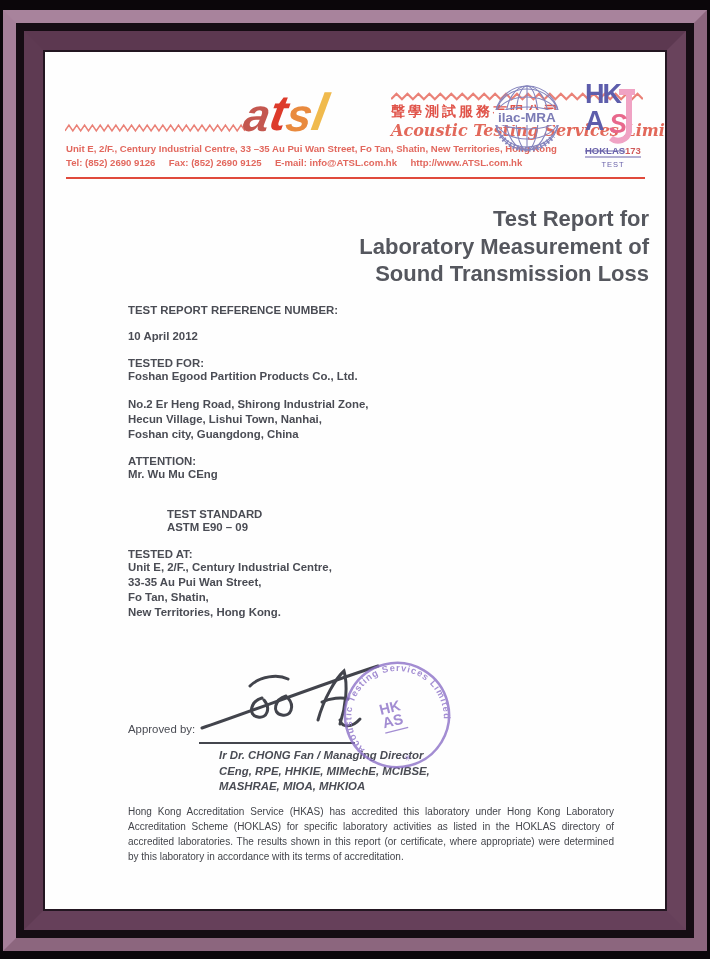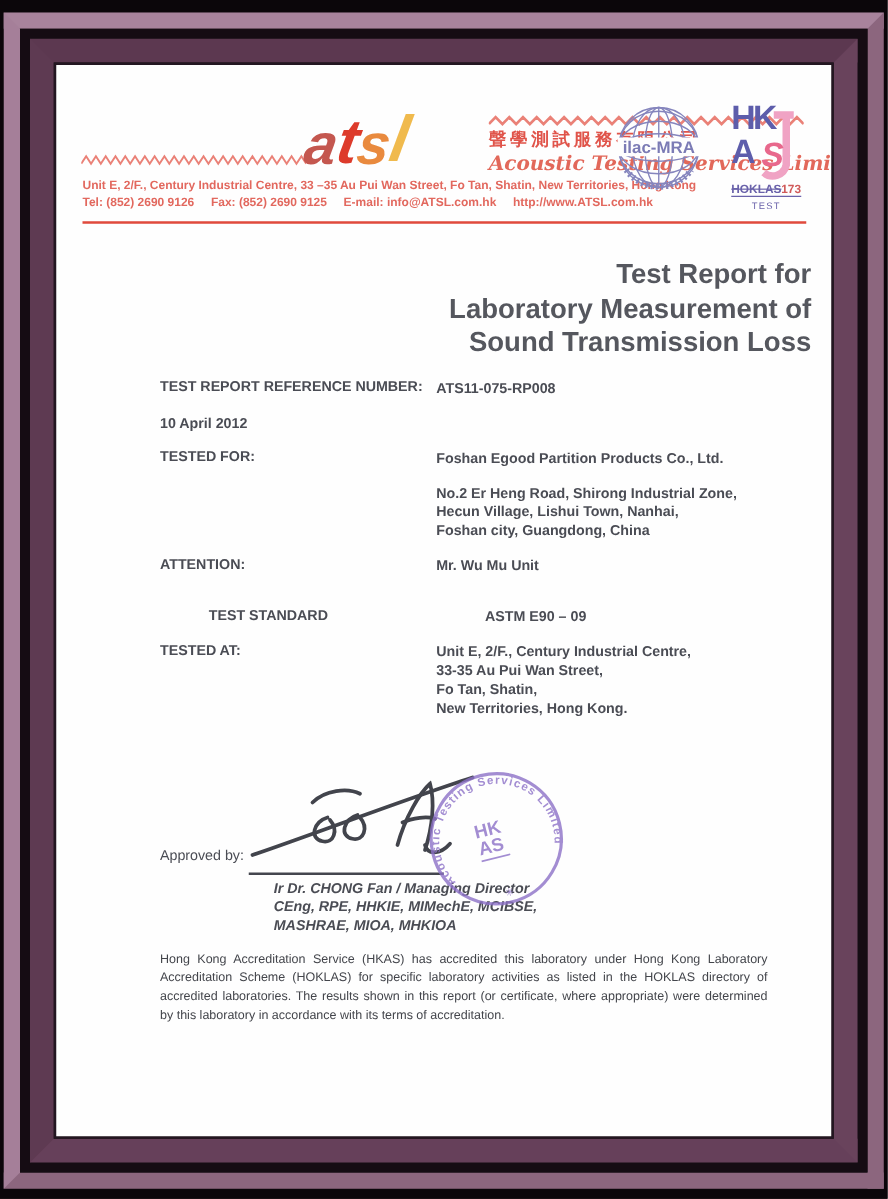--- a/index.html
+++ b/index.html
@@ -27,21 +27,21 @@
   .cjk{color:#e0544a;font-weight:bold;font-size:14px;letter-spacing:3px;white-space:nowrap;}
   .script{color:#e2685a;font-size:16px;font-weight:bold;font-style:italic;font-family:"DejaVu Serif",serif;white-space:nowrap;}
   .ilac{position:absolute;top:4px;right:86px;}
   .hkas{position:absolute;top:0px;right:2px;}
   .addr{color:#e2685e;font-weight:bold;font-size:9.6px;margin-left:5px;line-height:1.45;}
   .addr.pre{white-space:pre;}
   .redrule{height:0;border:none;border-top:2.5px solid #e04a3c;margin:7px 0 0 5px;width:579px;}
   
   .title{margin:26px 0 0 67px;font-size:22px;font-weight:bold;color:#55575e;line-height:1.26;white-space:pre-line;text-align:right;}
   .fields{margin:16px 0 0 67px;font-size:11.4px;font-weight:bold;color:#4a4c54;}
-  .frow{display:flex;margin-bottom:13px;}
+  .frow{display:flex;margin-bottom:13px;flex-direction:column;}
   .frow.gap-lg{margin-top:26px;margin-left:39px;}
   .flabel{width:221px;flex:none;}
   .fvalue{width:268px;white-space:pre-line;line-height:1.32;}
   
   .sig{position:relative;margin:36px 0 0 67px;height:142px;}
   .approved{position:absolute;left:0;top:67px;font-size:11.4px;}
   .sigline{position:absolute;left:71px;top:86px;width:156px;border-bottom:2px solid #44464e;}
   .sigsvg{position:absolute;left:66px;top:2px;}
   .signame{position:absolute;left:91px;top:92px;font-size:11.4px;font-weight:bold;line-height:1.32;white-space:pre-line;font-style:italic;}
   .stamp{position:absolute;left:214px;top:4px;opacity:.8;transform:rotate(-14deg);}
@@ -108,38 +108,37 @@
     <hr class="redrule">
   </div>
 
   <h1 class="title">Test Report for
 Laboratory Measurement of
 Sound Transmission Loss</h1>
 
   <div class="fields">
     <div class="frow">
       <div class="flabel">TEST REPORT REFERENCE NUMBER:</div>
-      <div class="fvalue">ATS11-075-RP008</div>
     </div>
     <div class="frow">
       <div class="fvalue">10 April 2012</div>
     </div>
     <div class="frow">
       <div class="flabel">TESTED FOR:</div>
       <div class="fvalue">Foshan Egood Partition Products Co., Ltd.</div>
     </div>
     <div class="frow">
       <div class="flabel"></div>
       <div class="fvalue">No.2 Er Heng Road, Shirong Industrial Zone,
 Hecun Village, Lishui Town, Nanhai,
 Foshan city, Guangdong, China</div>
     </div>
     <div class="frow">
       <div class="flabel">ATTENTION:</div>
-      <div class="fvalue">Mr. Wu Mu Unit</div>
+      <div class="fvalue">Mr. Wu Mu CEng</div>
     </div>
     <div class="frow gap-lg">
       <div class="flabel">TEST STANDARD</div>
       <div class="fvalue">ASTM E90 – 09</div>
     </div>
     <div class="frow">
       <div class="flabel">TESTED AT:</div>
       <div class="fvalue">Unit E, 2/F., Century Industrial Centre,
 33-35 Au Pui Wan Street,
 Fo Tan, Shatin,

